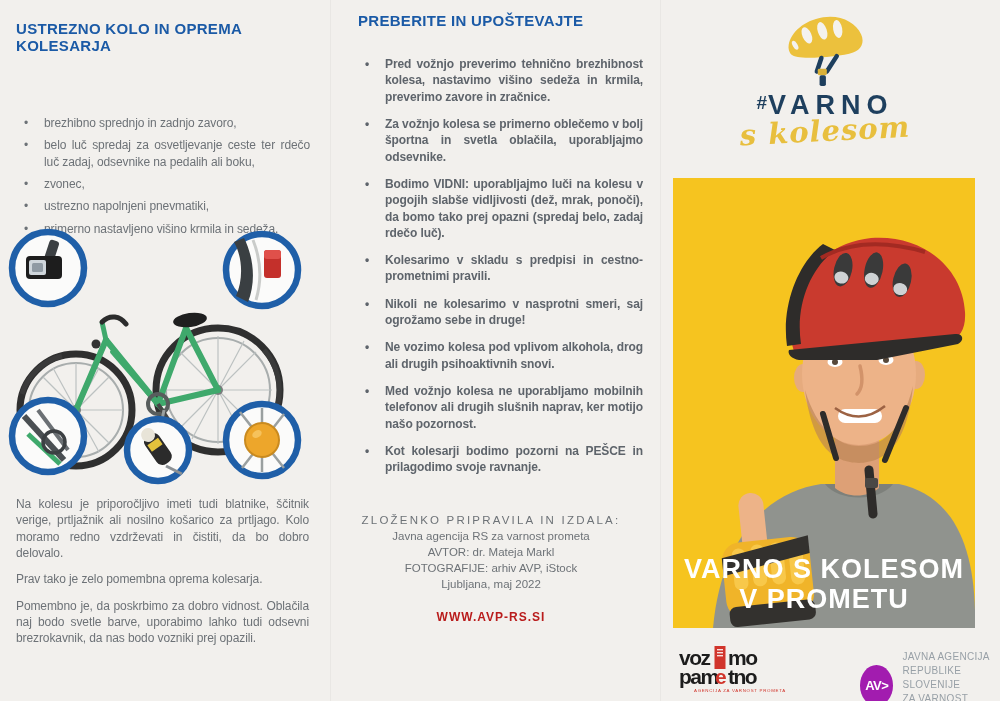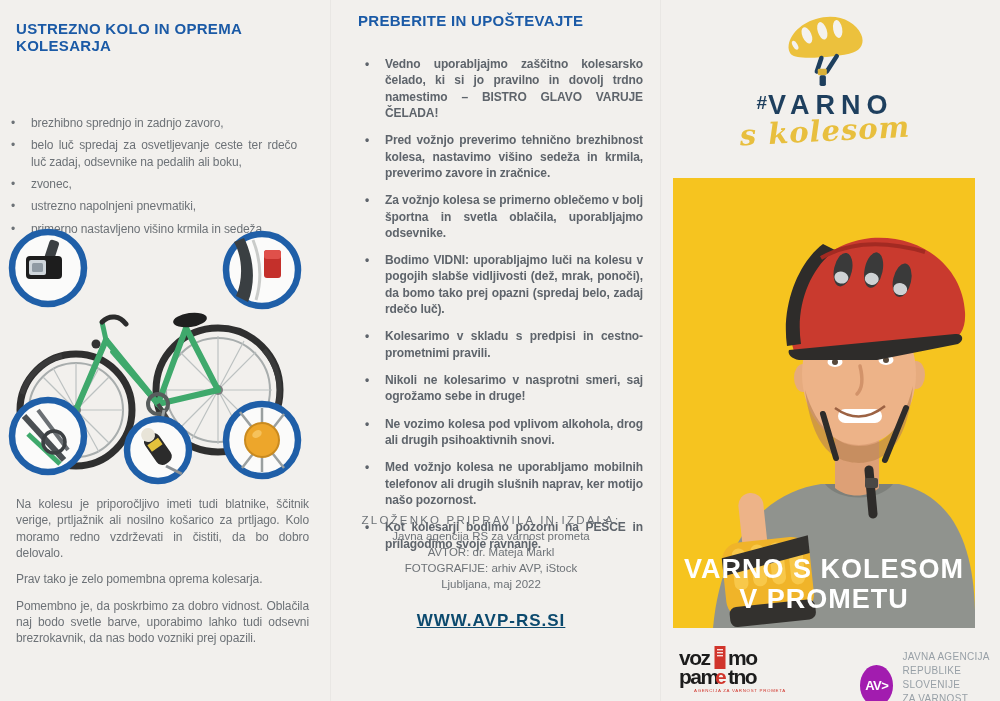--- a/index.html
+++ b/index.html
@@ -15,21 +15,21 @@
   .h1 { font-size:15px; font-weight:800; color:#1b5aa6; letter-spacing:0.3px; }
   .body-txt { font-size:12px; line-height:1.36; letter-spacing:-0.1px; }
   .just { text-align:justify; }
   .bullet { position:relative; padding-left:27px; margin-bottom:6px; text-align:justify; }
   .bullet::before { content:"•"; position:absolute; left:7px; top:0; }
   .mid .bullet { font-weight:bold; color:#5e646b; margin-bottom:11px; }
   .para { margin-bottom:10px; text-align:justify; }
   .colophon { text-align:center; font-size:11.5px; color:#6d7277; line-height:1.4; }
   .colo-spaced { letter-spacing:2.2px;text-align:center; }
   .colo-gap { }
-  .website { margin-top:17px; font-size:17px; font-weight:800; color:#0c4a6e; letter-spacing:1px;text-decoration:underline; }
+  .website { margin-top:17px; font-size:12px; font-weight:800; color:#b91c1c; letter-spacing:1px; }
   .campaign { text-align:center; }
   .hashtag { font-size:27px; font-weight:800; color:#1e3f5e; letter-spacing:6px; line-height:1; margin-top:2px; }
   .hash-sign { font-size:19px; vertical-align:5px; letter-spacing:1px; }
   .script {
     font-family:"DejaVu Serif", serif; font-style:italic; font-weight:bold;
     font-size:29px; color:#e8bf3e; line-height:1; margin-top:-2px;
     transform:rotate(-3deg); letter-spacing:1px;
   }
   .photo { position:absolute; left:673px; top:178px; width:302px; height:450px; overflow:hidden; }
   .photo svg { display:block; }
@@ -48,21 +48,21 @@
 </head>
 <body>
 
 <div class="page">
   <div class="fold" style="left:330px"></div>
   <div class="fold" style="left:660px"></div>
 
   <div class="abs h1" style="left:16px; top:20px; width:302px;">USTREZNO KOLO IN OPREMA KOLESARJA</div>
 
 
-  <div class="abs body-txt" style="left:4px; top:115px; width:293px;">
+  <div class="abs body-txt" style="left:17px; top:115px; width:293px;">
       <div class="bullet">brezhibno sprednjo in zadnjo zavoro,</div>
       <div class="bullet">belo luč spredaj za osvetljevanje ceste ter rdečo luč zadaj, odsevnike na pedalih ali boku,</div>
       <div class="bullet">zvonec,</div>
       <div class="bullet">ustrezno napolnjeni pnevmatiki,</div>
       <div class="bullet">primerno nastavljeno višino krmila in sedeža.</div>
     </div>
 
   <svg class="abs" style="left:6px; top:228px;" width="316" height="260" viewBox="0 0 316 260">
 
     <g>
@@ -160,21 +160,20 @@
 
   <div class="abs body-txt" style="left:16px; top:496px; width:293px;">
       <div class="para">Na kolesu je priporočljivo imeti tudi blatnike, ščitnik verige, prtljažnik ali nosilno košarico za prtljago. Kolo moramo redno vzdrževati in čistiti, da bo dobro delovalo.</div>
       <div class="para">Prav tako je zelo pomembna oprema kolesarja.</div>
       <div class="para">Pomembno je, da poskrbimo za dobro vidnost. Oblačila naj bodo svetle barve, uporabimo lahko tudi odsevni brezrokavnik, da nas bodo vozniki prej opazili.</div>
     </div>
 
   <div class="abs h1" style="left:358px; top:12px; width:290px;">PREBERITE IN UPOŠTEVAJTE</div>
 
   <div class="abs body-txt mid" style="left:358px; top:56px; width:285px;">
-      <div class="bullet">Vedno uporabljajmo zaščitno kolesarsko čelado, ki si jo pravilno in dovolj trdno namestimo – BISTRO GLAVO VARUJE ČELADA!</div>
       <div class="bullet">Pred vožnjo preverimo tehnično brezhibnost kolesa, nastavimo višino sedeža in krmila, preverimo zavore in zračnice.</div>
       <div class="bullet">Za vožnjo kolesa se primerno oblečemo v bolj športna in svetla oblačila, uporabljajmo odsevnike.</div>
       <div class="bullet">Bodimo VIDNI: uporabljajmo luči na kolesu v pogojih slabše vidljivosti (dež, mrak, ponoči), da bomo tako prej opazni (spredaj belo, zadaj rdečo luč).</div>
       <div class="bullet">Kolesarimo v skladu s predpisi in cestno-prometnimi pravili.</div>
       <div class="bullet">Nikoli ne kolesarimo v nasprotni smeri, saj ogrožamo sebe in druge!</div>
       <div class="bullet">Ne vozimo kolesa pod vplivom alkohola, drog ali drugih psihoaktivnih snovi.</div>
       <div class="bullet">Med vožnjo kolesa ne uporabljamo mobilnih telefonov ali drugih slušnih naprav, ker motijo našo pozornost.</div>
       <div class="bullet">Kot kolesarji bodimo pozorni na PEŠCE in prilagodimo svoje ravnanje.</div>
     </div>
 

